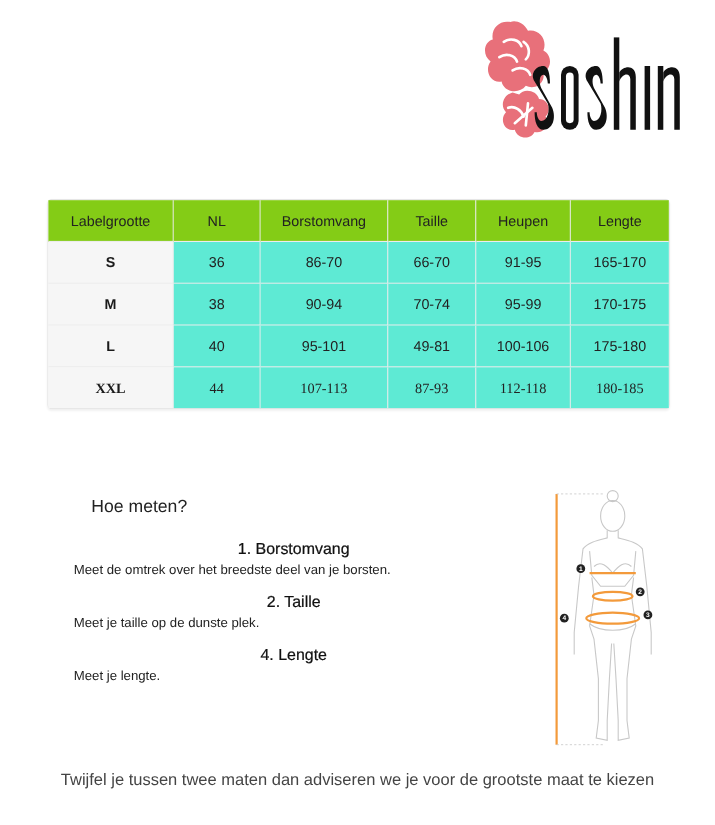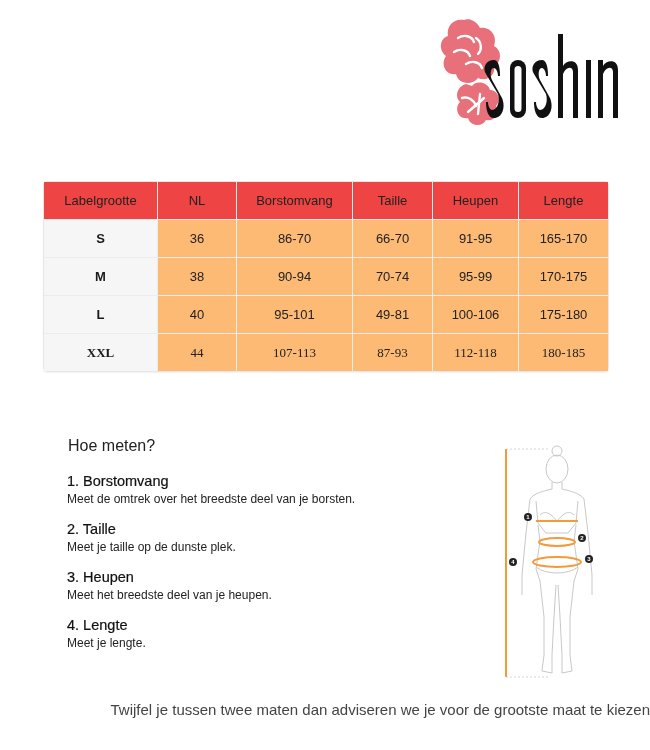--- a/index.html
+++ b/index.html
@@ -14,31 +14,31 @@
     border:1px solid #e6e6e6; border-radius:4px;
     box-shadow:0 1px 2px rgba(0,0,0,0.06);
     font-size:13px; table-layout:fixed;
   }
   .size-table th, .size-table td {
     height:37px; text-align:center; vertical-align:middle;
     border-right:1px solid #ececec; border-bottom:1px solid #ececec; padding:0;
   }
   .size-table tr > *:last-child { border-right:none; }
   .size-table tbody tr:last-child td { border-bottom:none;font-family:Liberation Serif, serif; }
-  .size-table th { background:#ef4444; font-weight:normal; color:#222; }
+  .size-table th { background:#84cc16; font-weight:normal; color:#222; }
   .size-table td.label-col { background:#f6f6f6; font-weight:bold; color:#1a1a1a; }
-  .size-table td { color:#222; background:#fdba74; }
+  .size-table td { color:#222; background:#5eead4; }
   .howto { position:absolute; left:67px; top:432px; width:400px; }
-  .howto h2 { margin:1px; font-size:16px; font-weight:normal; color:#222; height:26px; line-height:26px; }
+  .howto h2 { margin:16px; font-size:16px; font-weight:normal; color:#222; height:26px; line-height:26px; }
   .step { margin-top:12px; }
-  .step h3 { margin:0; font-size:14.5px; font-weight:normal; color:#111; line-height:20px; -webkit-text-stroke:0.2px #111; }
+  .step h3 { margin:0; font-size:14.5px; font-weight:normal; color:#111; line-height:20px;text-align:center; -webkit-text-stroke:0.2px #111; }
   .step p { margin:0 0 0 0; font-size:12px; color:#222; line-height:16px; }
   .figure { position:absolute; left:500px; top:445px; width:105px; height:235px; }
   .footer-note {
-    position:absolute; left:0; width:650px; top:701px; text-align:right;
+    position:absolute; left:0; width:650px; top:701px; text-align:center;
     font-family:"Liberation Sans", "DejaVu Sans", sans-serif; font-size:15px; color:#444;
   }
 </style>
 </head>
 <body>
 
 <div class="logo">
   <svg width="200" height="122" viewBox="0 0 200 122">
     <g fill="#e8707a">
       <path d="M28 6 C18 4 10 12 12 22 C4 24 2 36 10 42 C4 50 10 62 20 60 C22 70 36 72 42 64 C50 68 60 62 58 52 C66 48 66 36 58 32 C62 22 54 12 44 14 C40 6 32 4 28 6 Z"></path>
@@ -126,24 +126,20 @@
   <h2>Hoe meten?</h2>
   <div class="step">
     <h3>1. Borstomvang</h3>
     <p>Meet de omtrek over het breedste deel van je borsten.</p>
   </div>
   <div class="step">
     <h3>2. Taille</h3>
     <p>Meet je taille op de dunste plek.</p>
   </div>
   <div class="step">
-    <h3>3. Heupen</h3>
-    <p>Meet het breedste deel van je heupen.</p>
-  </div>
-  <div class="step">
     <h3>4. Lengte</h3>
     <p>Meet je lengte.</p>
   </div>
 </div>
 
 <div class="figure">
   <svg width="105" height="235" viewBox="0 0 105 235">
 
     <line x1="6" y1="4" x2="6" y2="232" stroke="#f39a3b" stroke-width="2"></line>
     <line x1="6" y1="4" x2="50" y2="4" stroke="#ccc" stroke-width="0.8" stroke-dasharray="2,2"></line>

